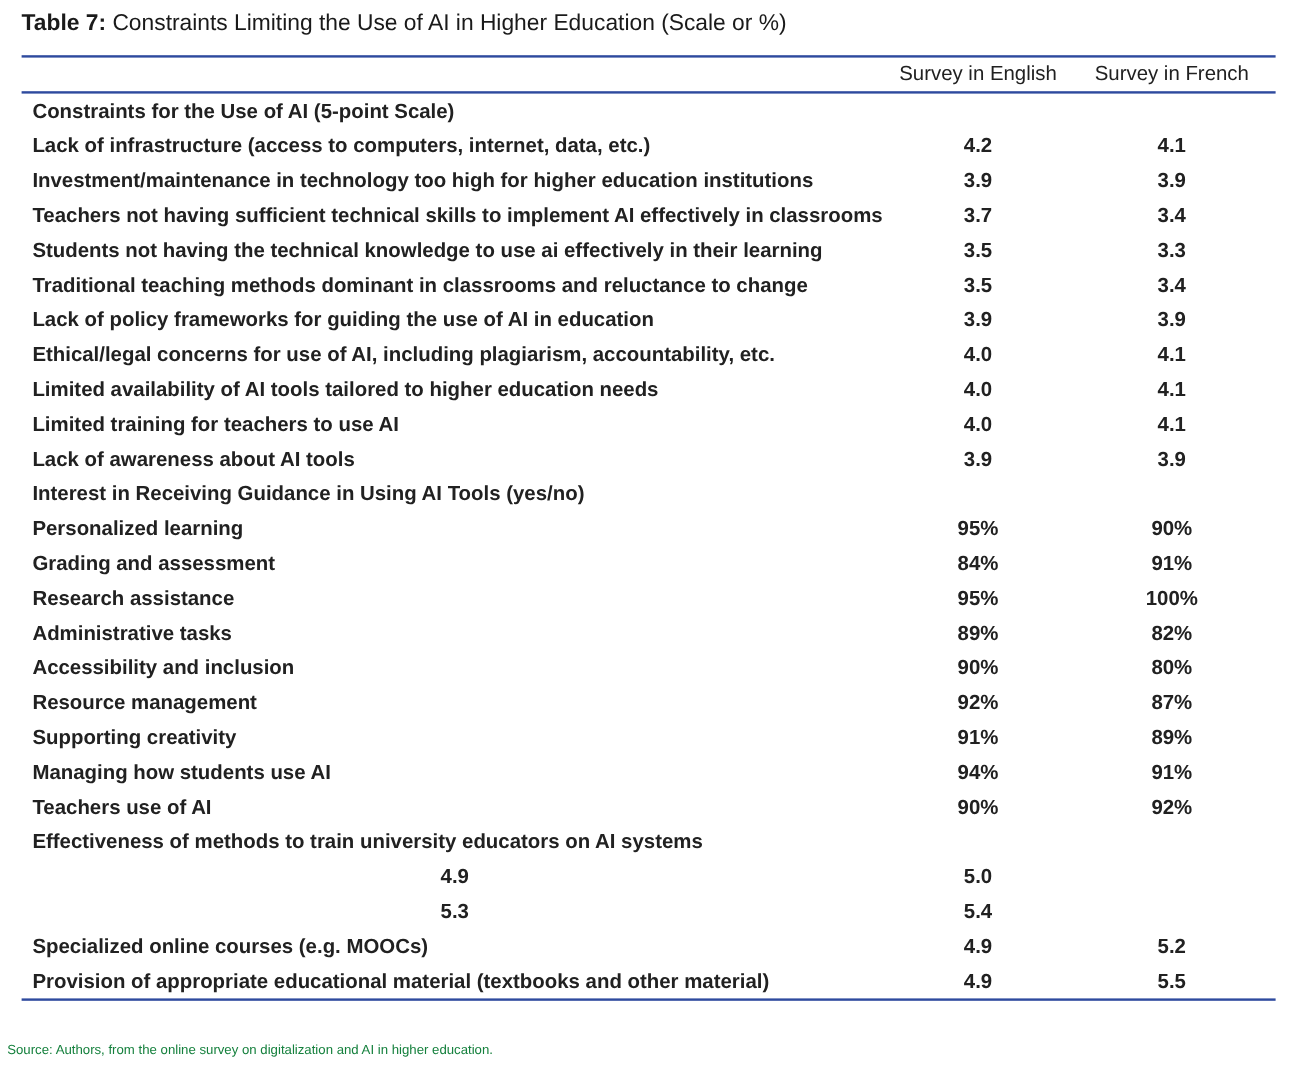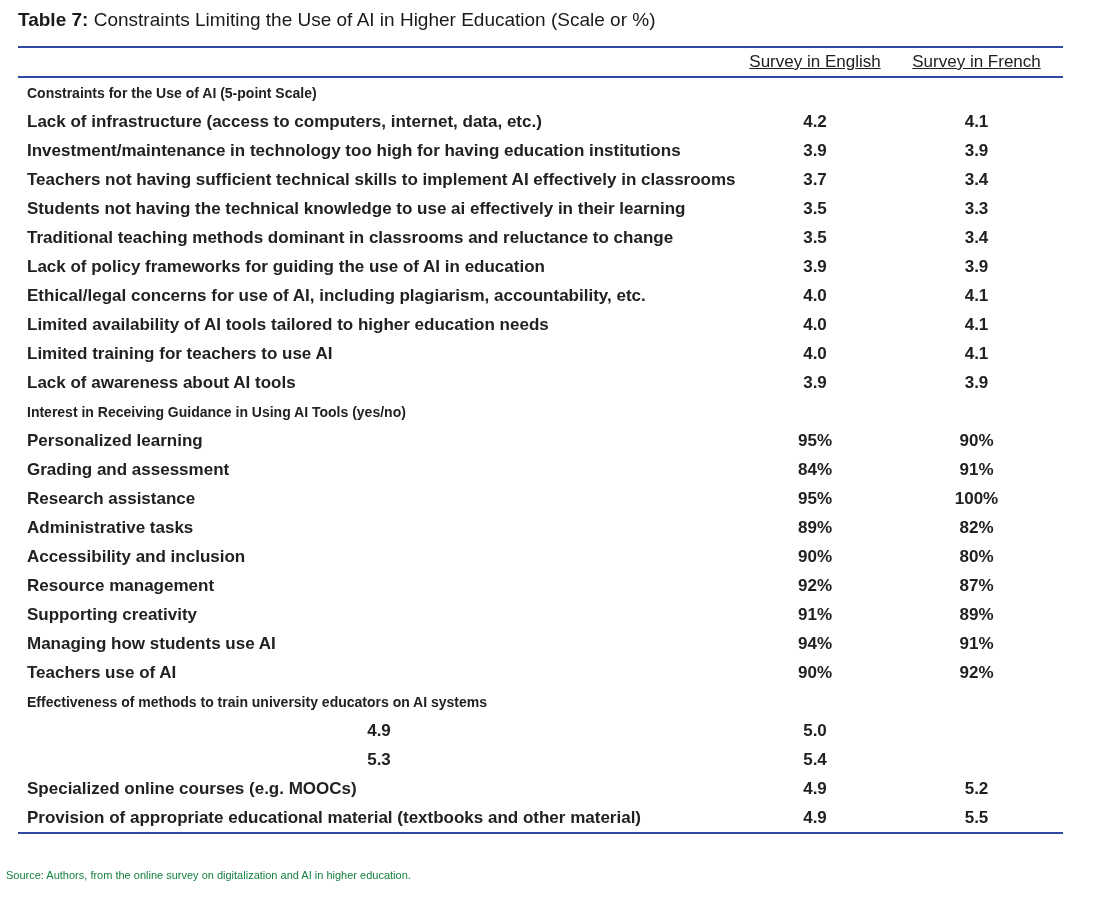--- a/index.html
+++ b/index.html
@@ -39,27 +39,27 @@
     display: grid;
     grid-template-columns: 1fr 150px 173px;
     align-items: center;
   }
 
   .header-row {
     height: 30px;
     border-bottom: 2.5px solid #2e4a9e;
     font-size: 17px;
   }
-  .col-header { text-align: center; white-space: nowrap; text-decoration: underline; }
+  .col-header { text-align: center; white-space: nowrap; }
 
   .body-row { height: 29px; font-size: 17px; font-weight: bold; }
   .label-cell { padding-left: 9px; white-space: nowrap; overflow: hidden; }
   .num-cell { text-align: center; }
 
-  .section-row { height: 29px; font-size: 14px; font-weight: bold; }
+  .section-row { height: 29px; font-size: 17px; font-weight: bold; }
   .section-row .label-cell { grid-column: 1 / span 3; }
 
   .source {
     position: absolute;
     top: 869px;
     left: 6px;
     font-size: 11px;
     color: #15803d;
     white-space: nowrap;
   }
@@ -82,21 +82,21 @@
     <div id="table-body">
         <div class="row section-row">
           <div class="label-cell">Constraints for the Use of AI (5-point Scale)</div>
         </div>
         <div class="row body-row">
           <div class="label-cell">Lack of infrastructure (access to computers, internet, data, etc.)</div>
           <div class="num-cell">4.2</div>
           <div class="num-cell">4.1</div>
         </div>
         <div class="row body-row">
-          <div class="label-cell">Investment/maintenance in technology too high for having education institutions</div>
+          <div class="label-cell">Investment/maintenance in technology too high for higher education institutions</div>
           <div class="num-cell">3.9</div>
           <div class="num-cell">3.9</div>
         </div>
         <div class="row body-row">
           <div class="label-cell">Teachers not having sufficient technical skills to implement AI effectively in classrooms</div>
           <div class="num-cell">3.7</div>
           <div class="num-cell">3.4</div>
         </div>
         <div class="row body-row">
           <div class="label-cell">Students not having the technical knowledge to use ai effectively in their learning</div>

